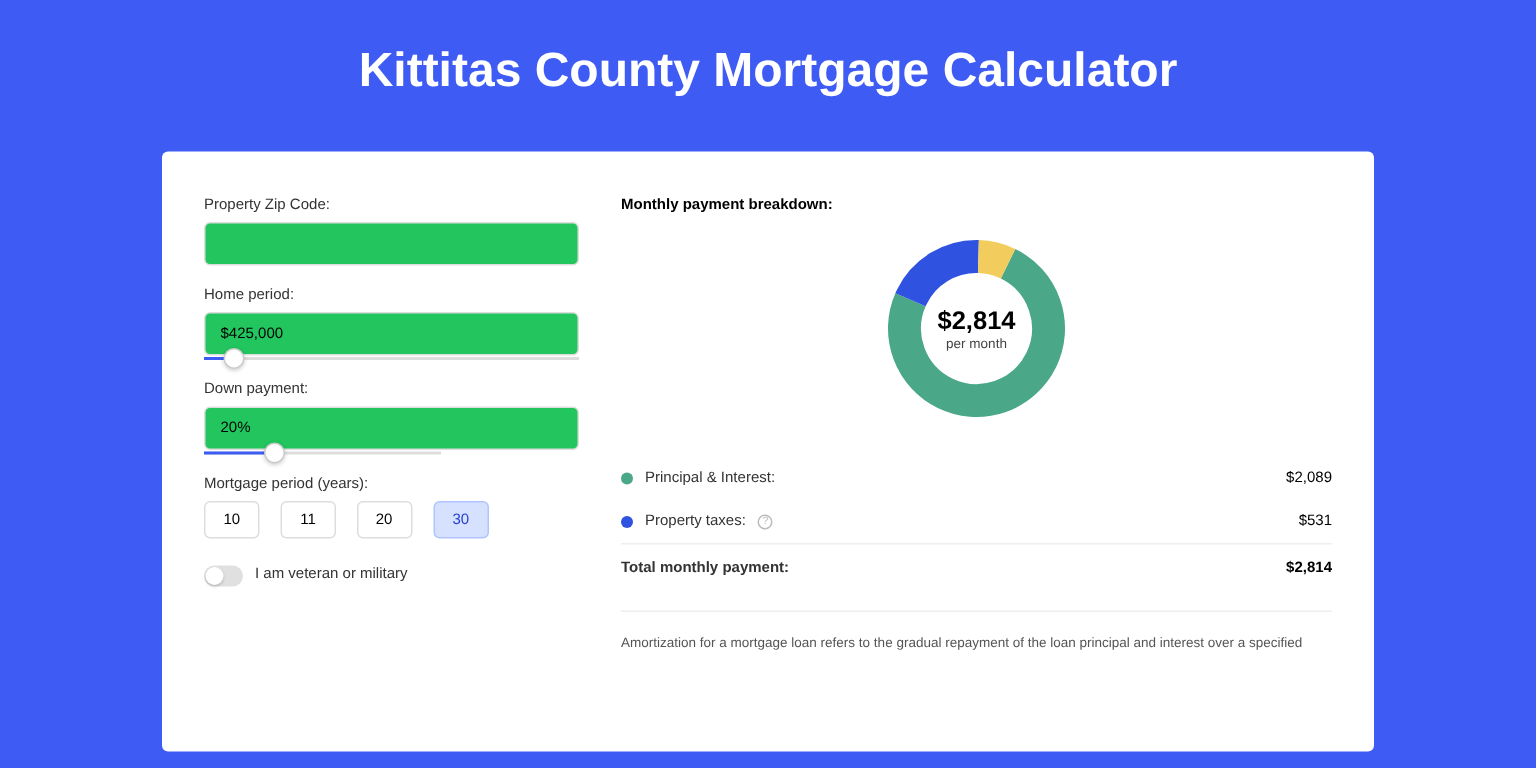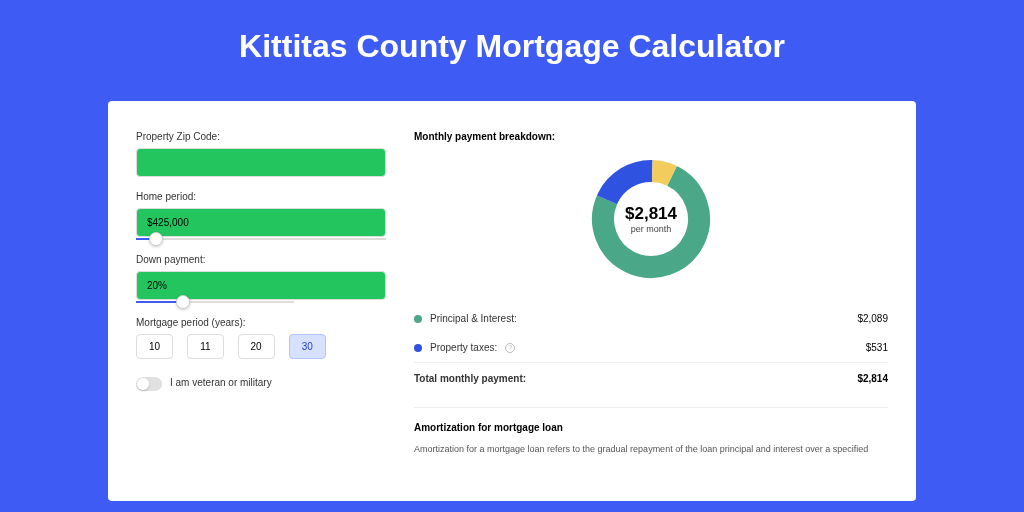--- a/index.html
+++ b/index.html
@@ -132,18 +132,17 @@
 
 
     <div class="legend-row total-row">
       <div class="legend-left">
         <span class="legend-label">Total monthly payment:</span>
       </div>
       <span class="legend-value">$2,814</span>
     </div>
 
     <div class="amort-section">
-      <div class="amort-title">Amortization for mortgage loan</div>
       <div class="amort-text">Amortization for a mortgage loan refers to the gradual repayment of the loan principal and interest over a specified</div>
     </div>
 
   </div>
 </div>
 
 </body></html>

